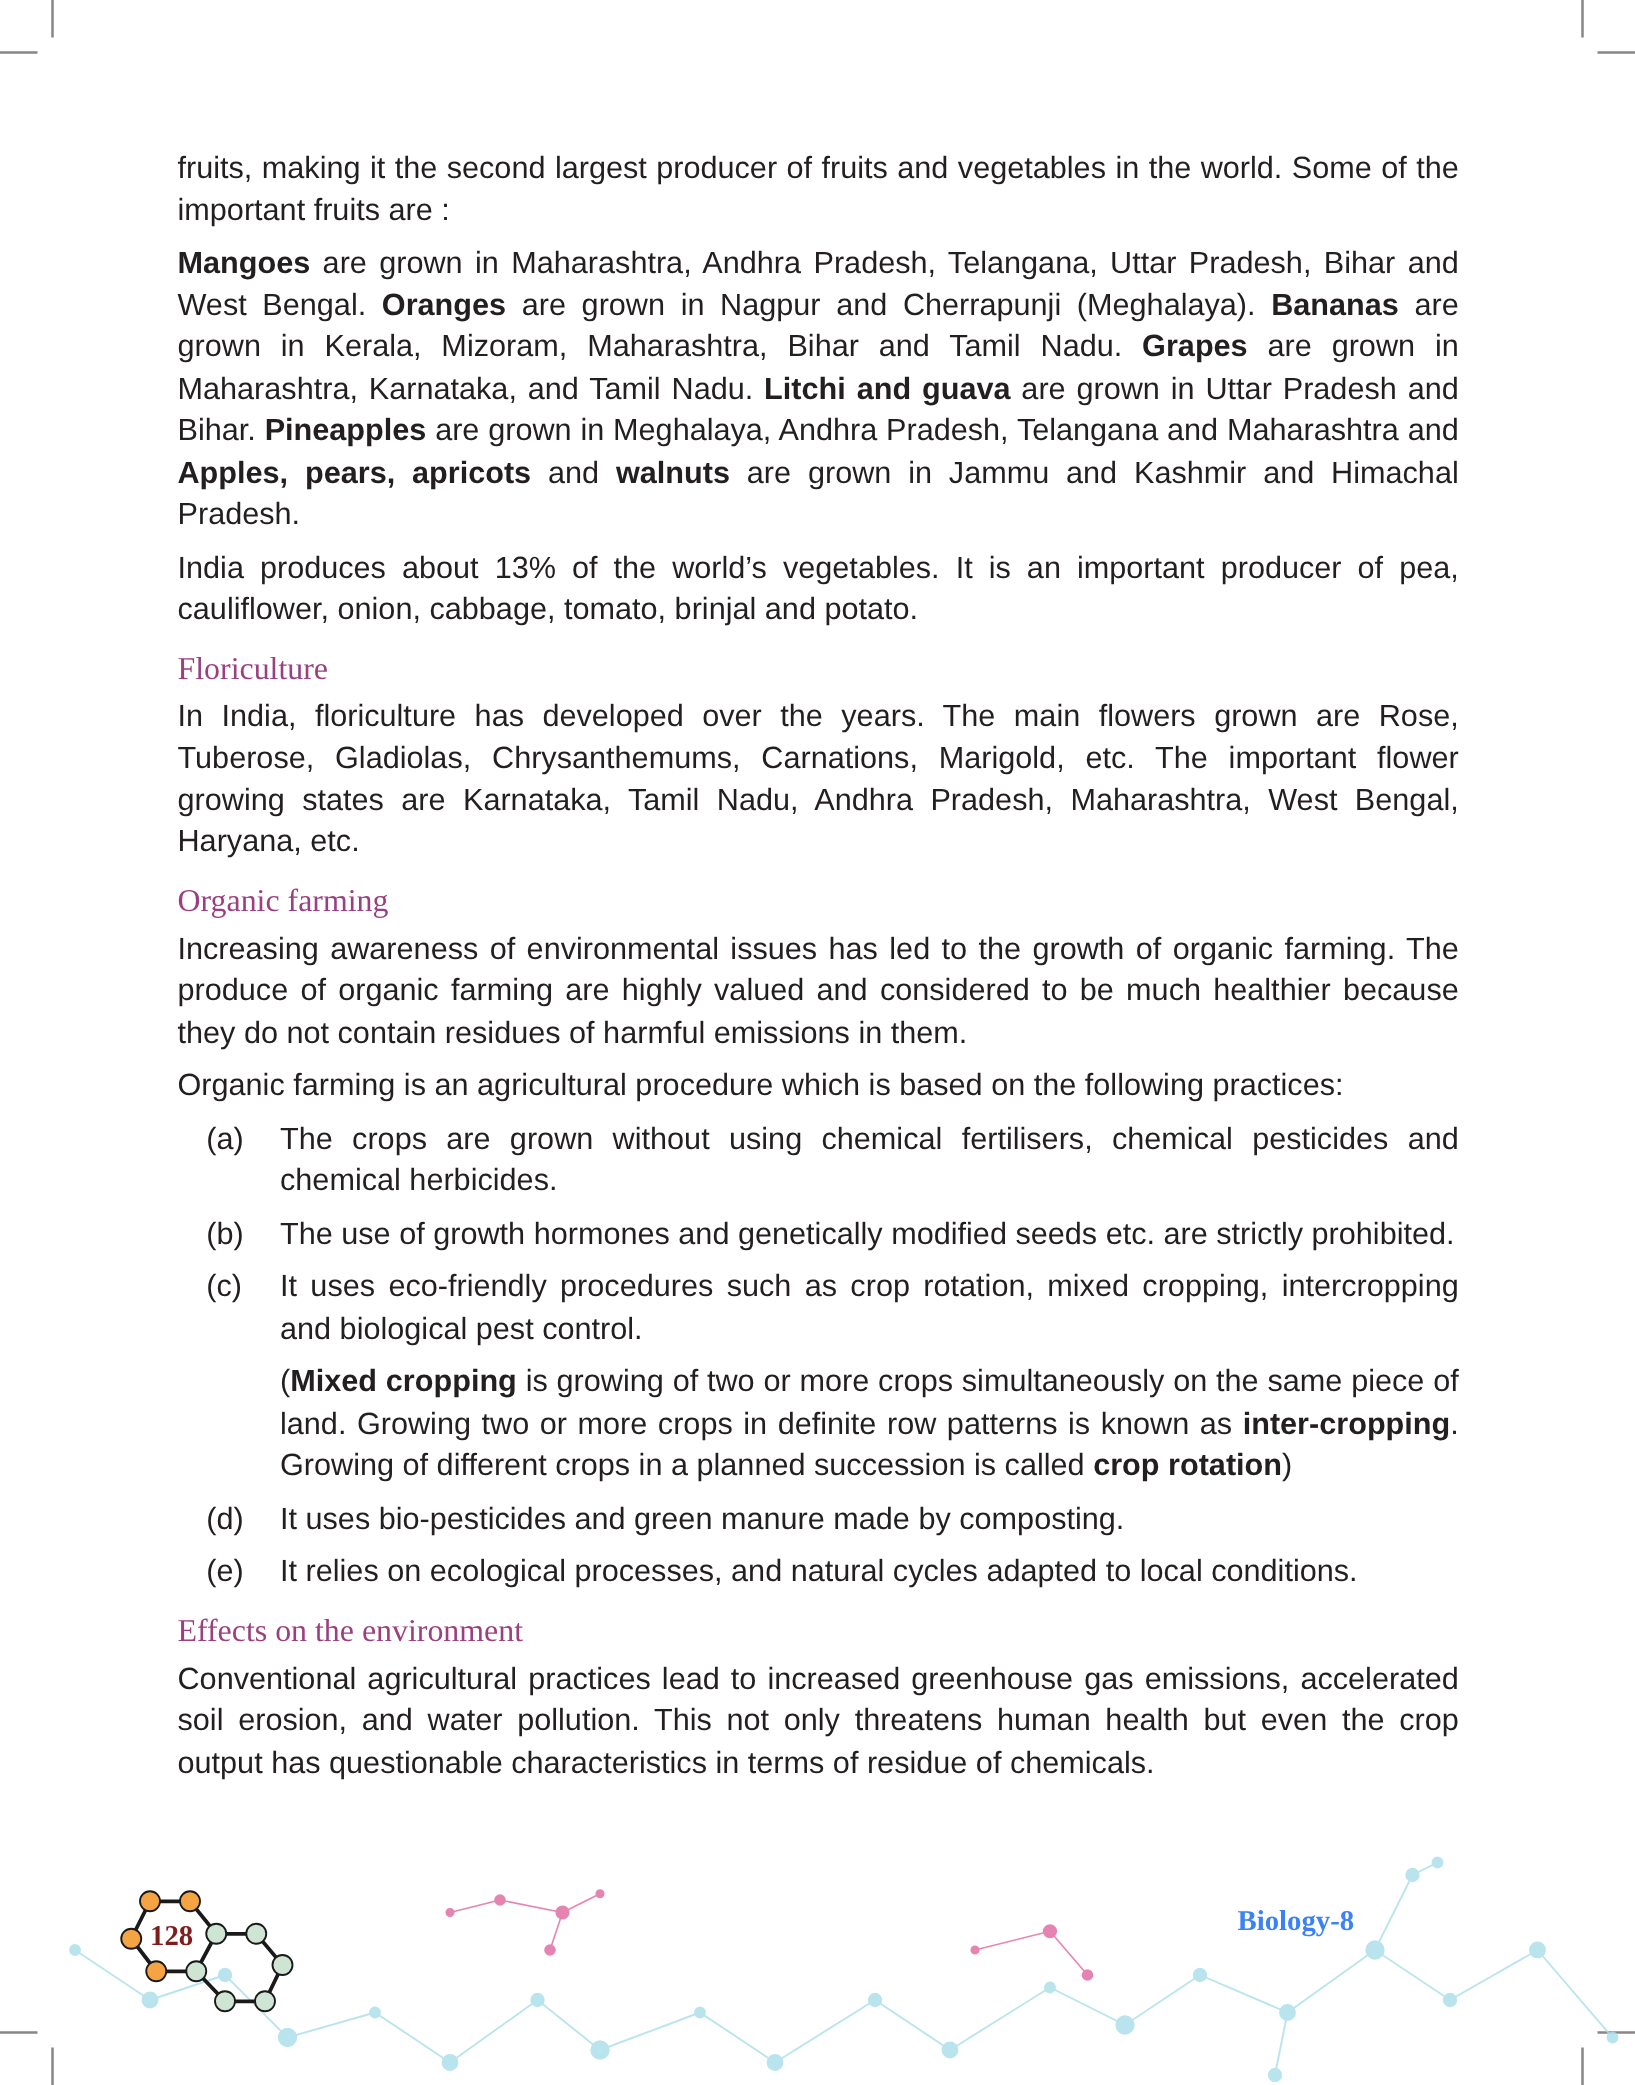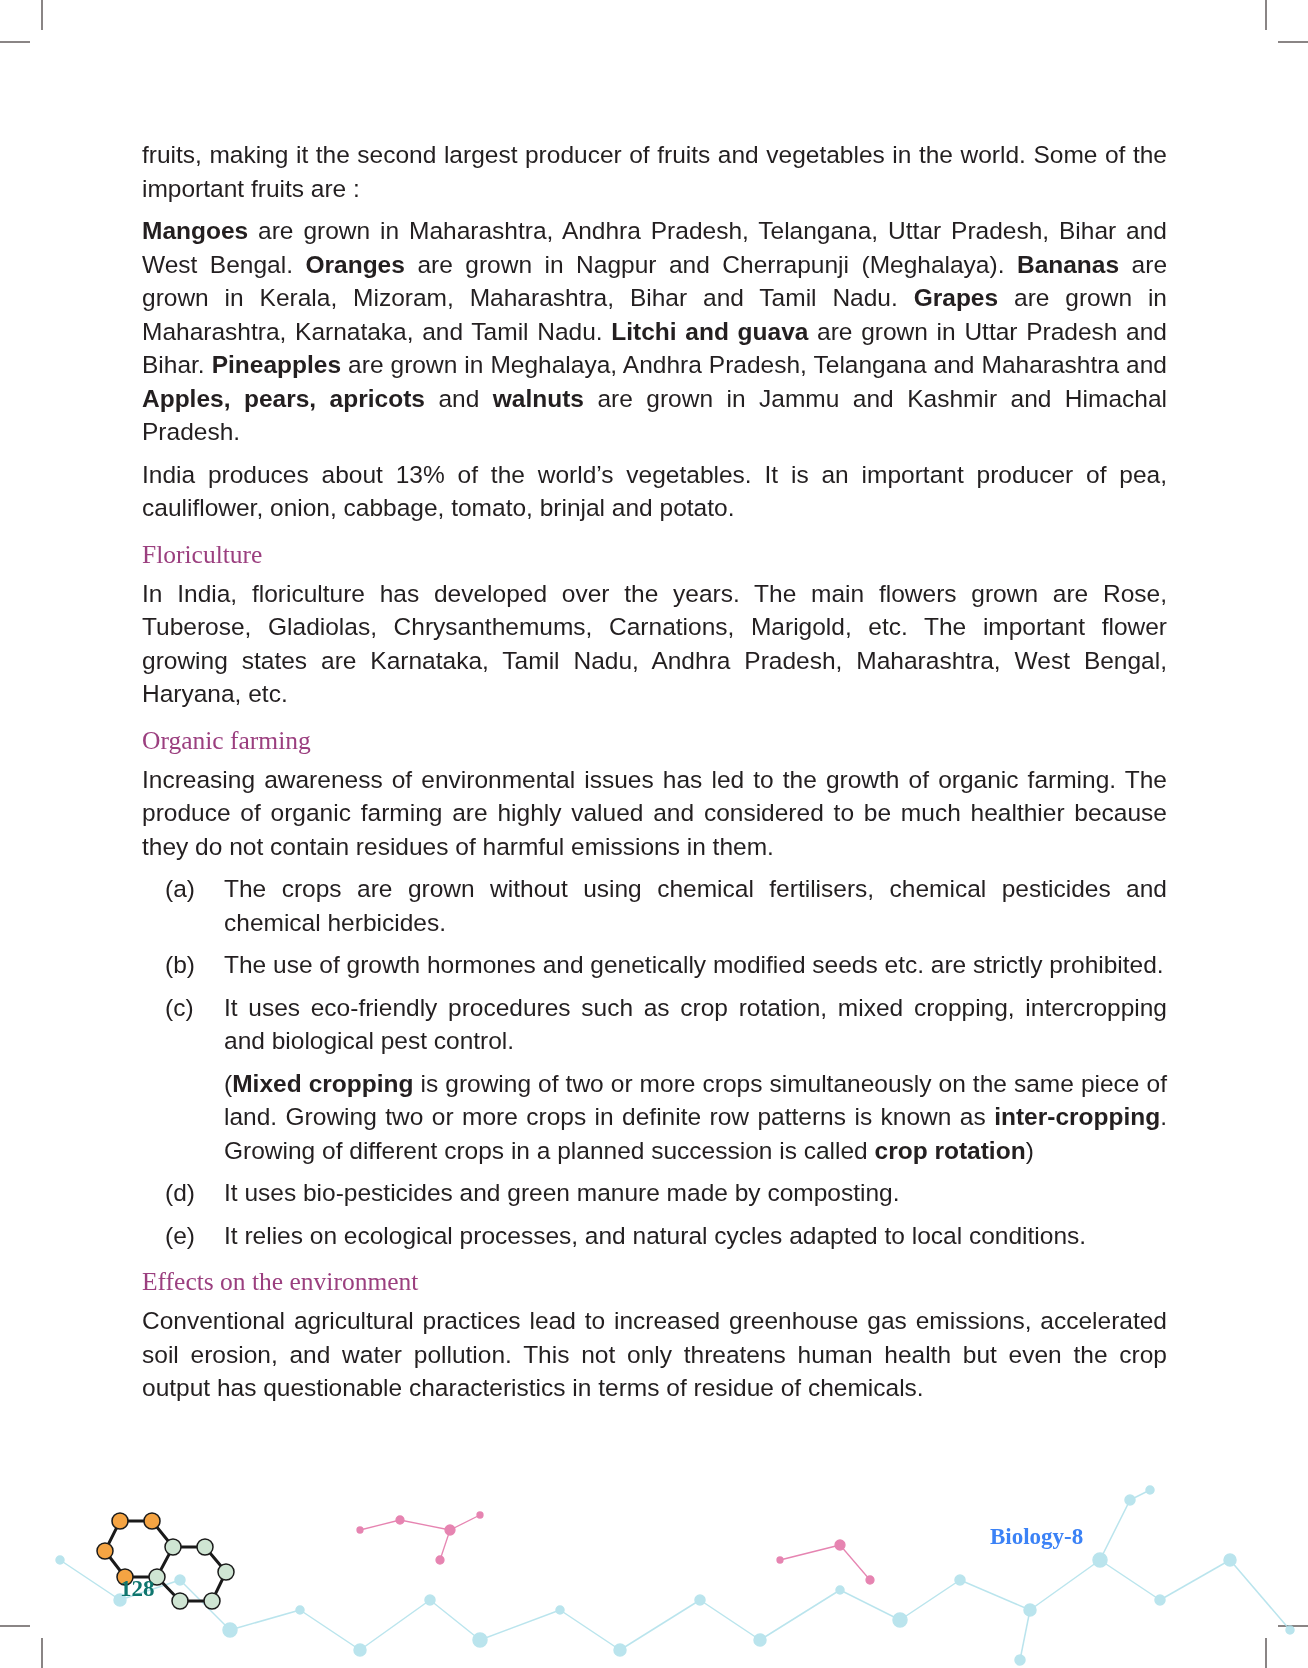--- a/index.html
+++ b/index.html
@@ -1,29 +1,29 @@
 <!DOCTYPE html>
 <html><head>
 <meta charset="utf-8">
 <style>
   html, body { margin:0; padding:0; }
   body { width:1308px; height:1668px; background:#ffffff; position:relative; overflow:hidden;
          font-family:"Liberation Sans", "DejaVu Sans", sans-serif; color:#231f20; }
   .crop { position:absolute; background:#8a8585; }
-  .content { position:absolute; left:142px; top:138px; width:1025px; font-size:24.5px; line-height:33.5px; }
+  .content { position:absolute; left:142px; top:118px; width:1025px; font-size:24.5px; line-height:33.5px; }
   p { margin:0 0 9px 0; text-align:justify; }
   p b, li b { font-weight:bold; }
   h2 { font-family:"Liberation Serif", "DejaVu Serif", serif; color:#9b3f7f; font-size:25.5px; font-weight:normal;
        margin:14px 0 6px 0; line-height:32px; }
   ul.list { list-style:none; margin:0; padding:0; }
   ul.list li { position:relative; padding-left:82px; margin-bottom:9px; text-align:justify; }
   ul.list li .mk { position:absolute; left:23px; top:0; }
   .note { padding-left:82px; margin-bottom:9px; text-align:justify; }
   .footer { position:absolute; left:0; right:0; bottom:0; height:210px; }
-  .pageno { position:absolute; left:120px; top:1536px; font-family:"Liberation Serif", serif; font-weight:bold; font-size:23px; color:#0f766e;margin-top:40px; }
+  .pageno { position:absolute; left:120px; top:1536px; font-family:"Liberation Serif", serif; font-weight:bold; font-size:23px; color:#7f1d1d; }
   .booktitle { position:absolute; left:990px; top:1524px; font-family:"Liberation Serif", serif; font-weight:bold; font-size:23px; color:#3b82f6; }
 </style>
 </head>
 <body>
 
 <div class="crop" style="left:41px;top:0;width:2px;height:30px;"></div>
 <div class="crop" style="left:0;top:41px;width:30px;height:2px;"></div>
 <div class="crop" style="left:1265px;top:0;width:2px;height:30px;"></div>
 <div class="crop" style="left:1278px;top:41px;width:30px;height:2px;"></div>
 <div class="crop" style="left:0;top:1625px;width:30px;height:2px;"></div>
@@ -123,20 +123,21 @@
   <p>
     <b>Mangoes</b><span> are grown in Maharashtra, Andhra Pradesh, Telangana, Uttar Pradesh, Bihar and West Bengal. </span><b>Oranges</b><span> are grown in Nagpur and Cherrapunji (Meghalaya). </span><b>Bananas</b><span> are grown in Kerala, Mizoram, Maharashtra, Bihar and Tamil Nadu. </span><b>Grapes</b><span> are grown in Maharashtra, Karnataka,  and Tamil Nadu. </span><b>Litchi and guava</b><span> are grown in Uttar Pradesh and Bihar. </span><b>Pineapples</b><span> are grown  in Meghalaya, Andhra Pradesh, Telangana and Maharashtra and </span><b>Apples, pears, apricots</b><span> and </span><b>walnuts</b><span> are grown in  Jammu and Kashmir and Himachal Pradesh.</span>
   </p>
   <p>India produces about 13% of the world’s vegetables. It is an important producer of pea, cauliflower, onion, cabbage, tomato, brinjal and potato.</p>
 
   <h2>Floriculture</h2>
   <p>In India, floriculture has developed over the years. The main flowers grown are Rose, Tuberose, Gladiolas, Chrysanthemums, Carnations, Marigold, etc.  The important flower growing states are Karnataka, Tamil Nadu, Andhra Pradesh, Maharashtra, West Bengal, Haryana, etc.</p>
 
   <h2>Organic farming</h2>
   <p>Increasing awareness of environmental issues has led to the growth of organic farming. The produce of organic farming are highly valued and considered to be much healthier because they do not contain residues of harmful emissions in them.</p>
+  <p>Organic farming is an agricultural procedure which is based on the following practices:</p>
   <ul class="list">
     <li><span class="mk">(a)</span><span>The crops are grown without using chemical fertilisers, chemical pesticides and chemical herbicides.</span></li>
     <li><span class="mk">(b)</span><span>The use of growth hormones and genetically modified seeds etc. are strictly prohibited.</span></li>
     <li><span class="mk">(c)</span><span>It uses eco-friendly procedures such as  crop rotation, mixed cropping, intercropping and biological pest control.</span></li>
   </ul>
   <div class="note"><span>(</span><b>Mixed cropping</b><span> is growing of two or more crops simultaneously on the same piece of land. Growing two or more crops in definite row patterns is known as </span><b>inter-cropping</b><span>. Growing of different crops in a planned succession is called </span><b>crop rotation</b><span>)</span></div>
   <ul class="list">
     <li><span class="mk">(d)</span><span>It uses bio-pesticides and green manure made by composting.</span></li>
     <li><span class="mk">(e)</span><span>It relies on ecological processes, and natural cycles adapted to local conditions.</span></li>
   </ul>

